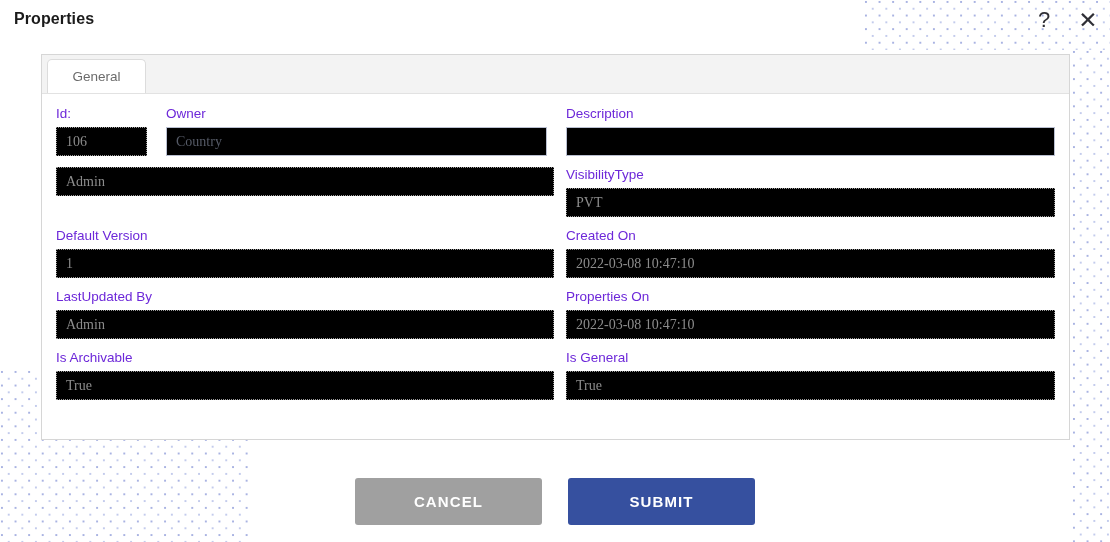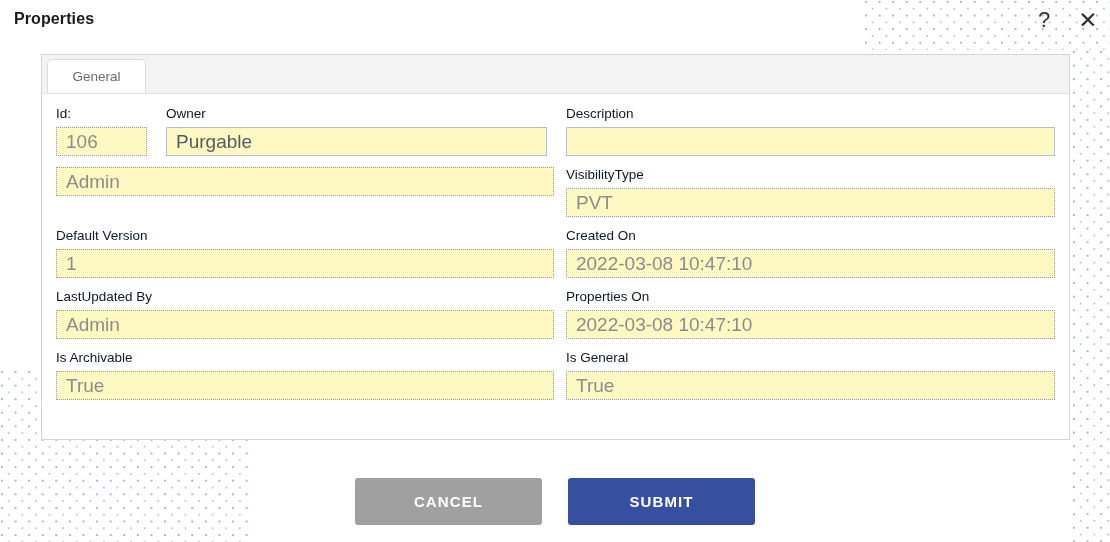--- a/index.html
+++ b/index.html
@@ -117,33 +117,33 @@
     margin-bottom: 11px;
   }
   .col {
     box-sizing: border-box;
   }
   .col-left  { width: 511px; padding-right: 12px; }
   .col-right { width: 490px; }
   .field { }
   .flabel {
     font-size: 13.5px;
-    color: #0f172a;
+    color: #6d28d9;
     line-height: 16px;
     margin-bottom: 5px;
     white-space: nowrap;
   }
   .finput {
     box-sizing: border-box;
     height: 29px;
     line-height: 27px;
     padding: 0 9px;
-    font-size: 19px;
-    font-family: Liberation Sans, sans-serif;
-    background: #fef9c3;
+    font-size: 14px;
+    font-family: Liberation Serif, serif;
+    background: #000000;
     white-space: nowrap;
     overflow: hidden;
   }
   .finput.disabled {
     border: 1px dotted #9a9a9a;
     color: #8c8c8c;
   }
   .finput.enabled {
     border: 1px solid #b9bfd0;
     color: #555a66;
@@ -206,21 +206,21 @@
     <div class="row">
       <div class="col col-left">
         <div class="namegroup">
           <div class="field">
             <div class="flabel">Id:</div>
             <div class="finput disabled w-id">106</div>
           </div>
           <div class="gap"></div>
           <div class="field">
             <div class="flabel">Owner</div>
-            <div class="finput enabled w-name">Purgable</div>
+            <div class="finput enabled w-name">Country</div>
           </div>
         </div>
       </div>
       <div class="col col-right">
         <div class="field">
           <div class="flabel">Description</div>
           <div class="finput enabled w-full"></div>
         </div>
       </div>
     </div>

